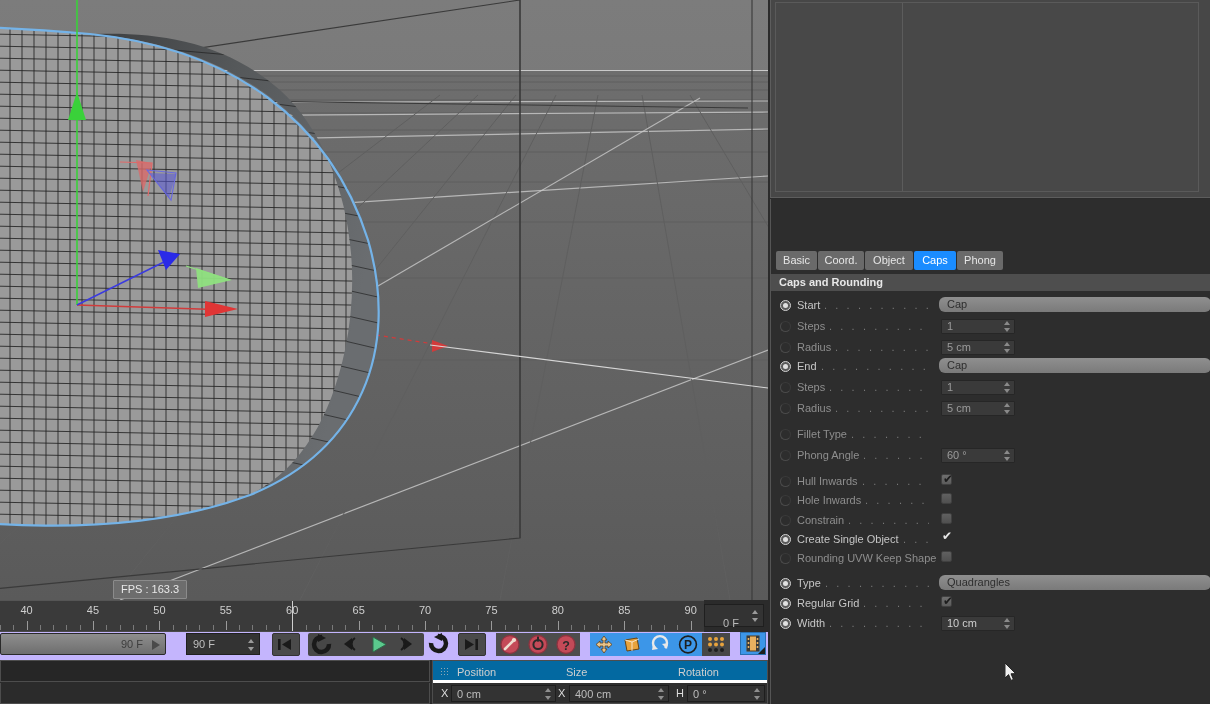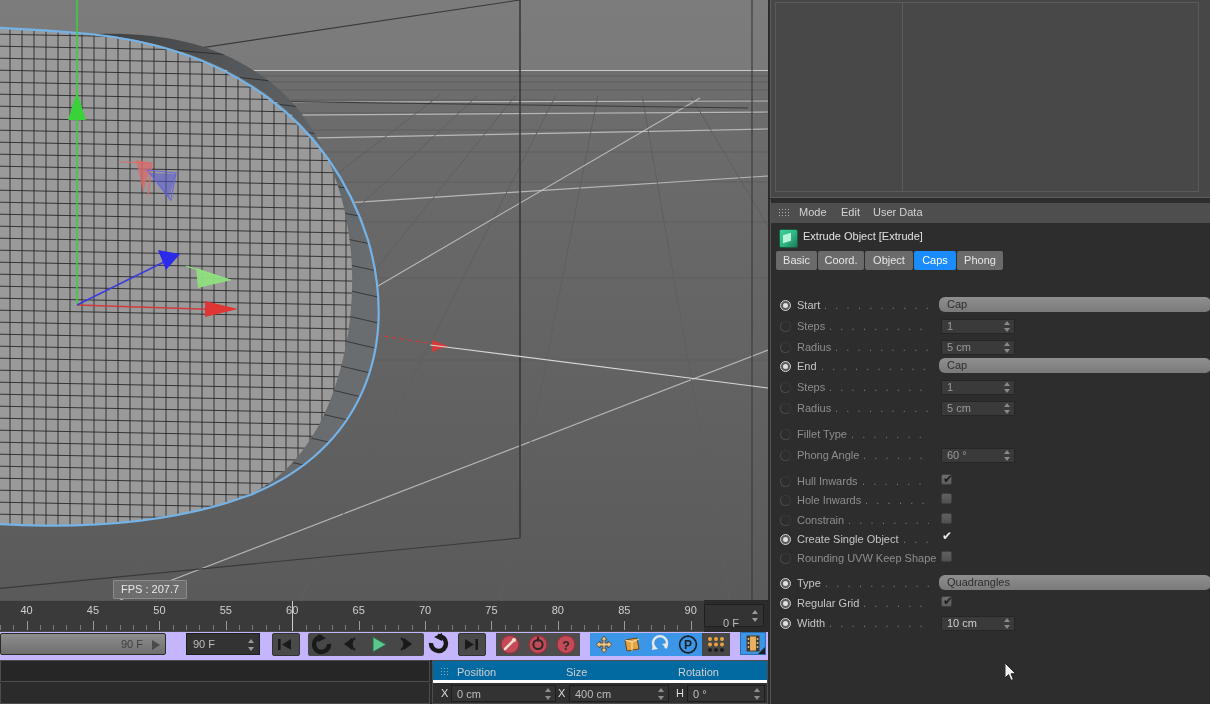--- a/index.html
+++ b/index.html
@@ -380,21 +380,21 @@
         <polygon points="136,160 152,163 143,192" fill="#d96a6a" opacity="0.8"></polygon>
         <g stroke="#6a6ae0" stroke-width="1.2" fill="none">
           <path d="M 147 170 L 176 173 L 171 200 Z"></path>
         </g>
         <polygon points="150,173 176,174 169,198" fill="#5a5ad8" opacity="0.55"></polygon>
         <polygon points="196,268 232,280 198,288" fill="#8fe07f" opacity="0.95"></polygon>
         <line x1="186" y1="266" x2="230" y2="280" stroke="#8fe07f" stroke-width="1.2"></line>
       </g>
     </svg>
 
-    <div class="fpsbox">FPS : 207.7</div>
+    <div class="fpsbox">FPS : 163.3</div>
   </div>
 
   <div id="ruler">
       <div class="num" style="left: 26.566px;">40</div>
       <div class="maj" style="left: 26.566px;"></div>
       <div class="num" style="left: 92.9811px;">45</div>
       <div class="maj" style="left: 92.9811px;"></div>
       <div class="num" style="left: 159.396px;">50</div>
       <div class="maj" style="left: 159.396px;"></div>
       <div class="num" style="left: 225.811px;">55</div>
@@ -632,40 +632,33 @@
     </div>
   </div>
 
   <div id="objmgr">
     <div class="inner">
       <div class="divider"></div>
     </div>
   </div>
 
   <div id="attrs">
-    <div id="attrmenu">
-      <span class="grip"></span>
-      <span class="mi" style="left:28px">Mode</span>
-      <span class="mi" style="left:70px">Edit</span>
-      <span class="mi" style="left:102px">User Data</span>
-    </div>
-
-    <div id="objtitle">
-      <span class="ico"></span>
-      <span class="t">Extrude Object [Extrude]</span>
-    </div>
+
 
     <div id="tabs">
       <div class="tab" style="left:0;width:41px">Basic</div>
       <div class="tab" style="left:42px;width:46px">Coord.</div>
       <div class="tab" style="left:89px;width:48px">Object</div>
       <div class="tab sel" style="left:138px;width:42px">Caps</div>
       <div class="tab" style="left:181px;width:46px">Phong</div>
     </div>
 
+    <div id="secthdr">
+      <span class="t">Caps and Rounding</span>
+    </div>
 
     <div id="proprows">
         <div class="prow" style="top: 97px;">
           <span class="pmark on"></span>
           <span class="plabel">Start</span>
           <span class="pdots" style="left: 53px; width: 105px;">. . . . . . . . . . . . . . . . .</span>
           <div class="pdrop" style="left: 168px; width: 272px; top: 1px;">
             <span class="v">Cap</span>
           </div>
         </div>

